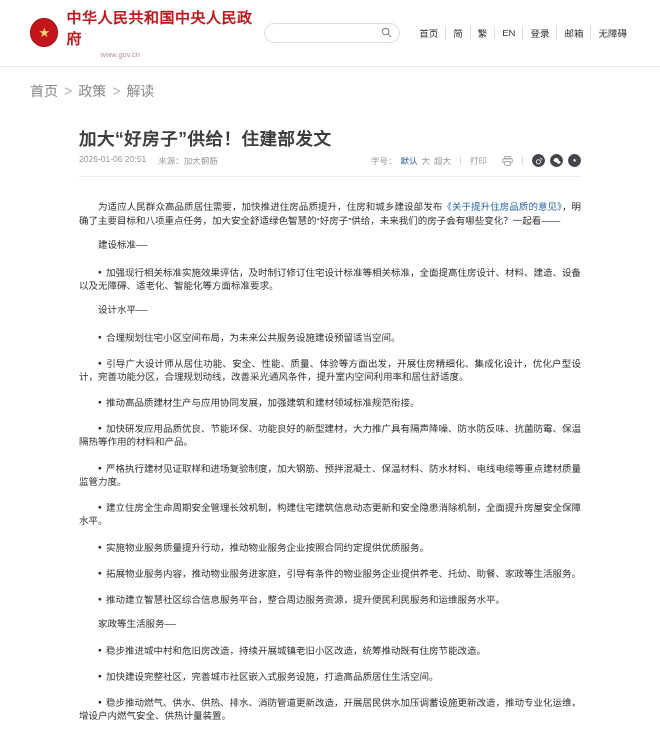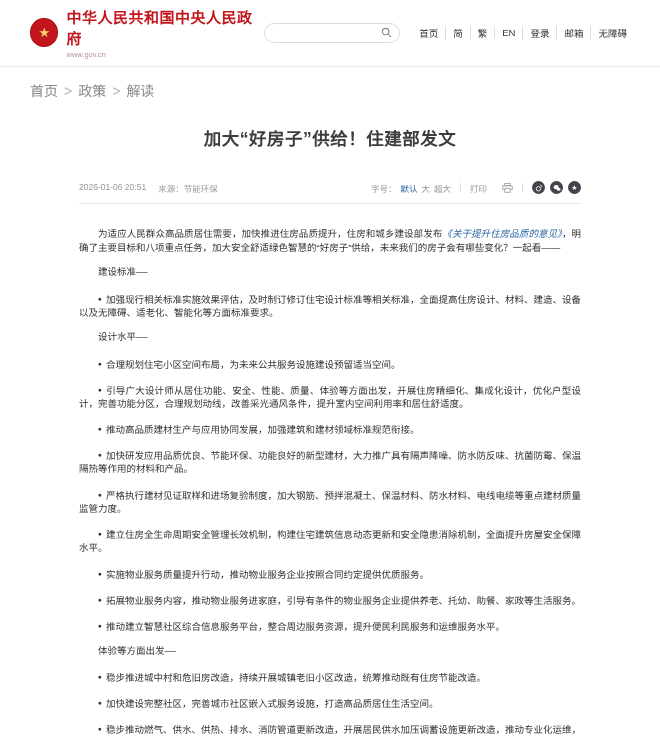--- a/index.html
+++ b/index.html
@@ -16,71 +16,71 @@
   }
   .logo { display:flex; align-items:center; gap:8px; cursor:pointer; }
   .emblem {
     width:27px; height:27px; border-radius:50%;
     background:#c3151c; border:1px solid #a81016;
     display:flex; align-items:center; justify-content:center;
     color:#f9d770; font-size:13px; line-height:1;
   }
   .site-text { display:flex; flex-direction:column; }
   .site-name { color:#c3151c; font-weight:bold; font-size:15px; letter-spacing:.5px; }
-  .site-url  { color:#bb8f8f; font-size:7.5px; margin-top:2px; }
+  .site-url  { color:#bb8f8f; font-size:7.5px; margin-top:2px;margin-left:34px; }
   .header-right { display:flex; align-items:center; gap:12px; }
   .search {
     width:120px; height:18px; border:1px solid #dcdcdc; border-radius:10px;
     display:flex; align-items:center; padding:0 7px; background:#fff;
   }
   .search input {
     border:none; outline:none; flex:1; min-width:0;
     font-size:9px; background:transparent; color:#555;
   }
   .search .mag { display:flex; cursor:pointer; }
   .nav { display:flex; align-items:center; font-size:9.5px; color:#333; }
   .nav .nav-link { padding:0 7px; border-left:1px solid #ddd; cursor:pointer; white-space:nowrap; }
   .nav .nav-link:first-child { border-left:none; }
   
   .breadcrumb { padding:13px 30px 0 30px; font-size:14px; color:#8a8a8a; }
   .breadcrumb .bc-item { cursor:pointer; }
   .breadcrumb .bc-sep { margin:0 6px; color:#b5b5b5; }
   
   .article { width:502px; margin:0 auto; }
   .title {
-    text-align:center; font-size:17.5px; font-weight:700; color:#3d3d3d;
-    margin:25px 0 31px 0; letter-spacing:.5px;
+    text-align:left; font-size:17.5px; font-weight:700; color:#3d3d3d;
+    margin:25px 0 4px 0; letter-spacing:.5px;
   }
   .meta {
-    display:flex; justify-content:space-between; align-items:center;
+    display:flex; justify-content:space-between; 
     font-size:8.5px; color:#999; padding-bottom:9px;
     border-bottom:1px solid #ececec;
   }
   .meta-left { display:flex; gap:12px; }
-  .meta-right { display:flex; align-items:center; }
+  .meta-right { display:flex; align-items:center;font-family:Liberation Mono, monospace; }
   .fs-label { color:#999; }
   .fs-option { margin-left:4px; cursor:pointer; color:#999;margin-top:36px; }
   .fs-option.active { color:#2d66a5; }
   .v-div { width:1px; height:9px; background:#ddd; margin:0 9px; }
   .print { display:flex; align-items:center; gap:15px; cursor:pointer; color:#999; }
   .share-group { display:flex; gap:5px; }
   .share-circle {
     width:13px; height:13px; border-radius:50%; background:#43434b;
     display:flex; align-items:center; justify-content:center;
     color:#fff; font-size:7px; line-height:1; cursor:pointer;
   }
   
   .article-body { padding:23px 0 30px 0; }
   .para {
     font-size:9.5px; line-height:13.5px; margin:0 0 12px 0;
     text-indent:2em; color:#333; text-align:justify;
   }
   .para.section { color:#333;font-family:Liberation Mono, monospace; }
   .bullet-dot { font-size:6.5px; vertical-align:1.5px; margin-right:4px; }
-  .doclink { color:#2d66a5; text-decoration:none; cursor:pointer;font-style:italic; }
+  .doclink { color:#2d66a5; text-decoration:none; cursor:pointer; }
 </style>
 </head>
 <body>
 
 <div class="header">
   <div class="logo">
     <span class="emblem">★</span>
     <span class="site-text">
       <span class="site-name">中华人民共和国中央人民政府</span>
       <span class="site-url">www.gov.cn</span>
@@ -109,21 +109,21 @@
 </div>
 
 <div class="breadcrumb"><span class="bc-item">首页</span><span class="bc-sep">&gt;</span><span class="bc-item">政策</span><span class="bc-sep">&gt;</span><span class="bc-item">解读</span></div>
 
 <div class="article">
   <h1 class="title">加大“好房子”供给！住建部发文</h1>
 
   <div class="meta">
     <div class="meta-left">
       <span>2026-01-06 20:51</span>
-      <span>来源：节能环保</span>
+      <span>来源：加大钢筋</span>
     </div>
     <div class="meta-right">
       <span class="fs-label">字号：</span>
       <span id="fs-options"><span class="fs-option active">默认</span><span class="fs-option">大</span><span class="fs-option">超大</span></span>
       <span class="v-div"></span>
       <span class="print">
         <span>打印</span>
         <svg width="11" height="10" viewBox="0 0 12 11">
           <rect x="3" y="0.5" width="6" height="2.5" fill="none" stroke="#999" stroke-width="0.9"></rect>
           <rect x="0.8" y="3.2" width="10.4" height="4" fill="none" stroke="#999" stroke-width="0.9"></rect>
@@ -156,18 +156,18 @@
       <p class="para section">设计水平——</p>
       <p class="para bullet"><span class="bullet-dot">●</span>合理规划住宅小区空间布局，为未来公共服务设施建设预留适当空间。</p>
       <p class="para bullet"><span class="bullet-dot">●</span>引导广大设计师从居住功能、安全、性能、质量、体验等方面出发，开展住房精细化、集成化设计，优化户型设计，完善功能分区，合理规划动线，改善采光通风条件，提升室内空间利用率和居住舒适度。</p>
       <p class="para bullet"><span class="bullet-dot">●</span>推动高品质建材生产与应用协同发展，加强建筑和建材领域标准规范衔接。</p>
       <p class="para bullet"><span class="bullet-dot">●</span>加快研发应用品质优良、节能环保、功能良好的新型建材，大力推广具有隔声降噪、防水防反味、抗菌防霉、保温隔热等作用的材料和产品。</p>
       <p class="para bullet"><span class="bullet-dot">●</span>严格执行建材见证取样和进场复验制度，加大钢筋、预拌混凝土、保温材料、防水材料、电线电缆等重点建材质量监管力度。</p>
       <p class="para bullet"><span class="bullet-dot">●</span>建立住房全生命周期安全管理长效机制，构建住宅建筑信息动态更新和安全隐患消除机制，全面提升房屋安全保障水平。</p>
       <p class="para bullet"><span class="bullet-dot">●</span>实施物业服务质量提升行动，推动物业服务企业按照合同约定提供优质服务。</p>
       <p class="para bullet"><span class="bullet-dot">●</span>拓展物业服务内容，推动物业服务进家庭，引导有条件的物业服务企业提供养老、托幼、助餐、家政等生活服务。</p>
       <p class="para bullet"><span class="bullet-dot">●</span>推动建立智慧社区综合信息服务平台，整合周边服务资源，提升便民利民服务和运维服务水平。</p>
-      <p class="para section">体验等方面出发——</p>
+      <p class="para section">家政等生活服务——</p>
       <p class="para bullet"><span class="bullet-dot">●</span>稳步推进城中村和危旧房改造，持续开展城镇老旧小区改造，统筹推动既有住房节能改造。</p>
       <p class="para bullet"><span class="bullet-dot">●</span>加快建设完整社区，完善城市社区嵌入式服务设施，打造高品质居住生活空间。</p>
       <p class="para bullet"><span class="bullet-dot">●</span>稳步推动燃气、供水、供热、排水、消防管道更新改造，开展居民供水加压调蓄设施更新改造，推动专业化运维，增设户内燃气安全、供热计量装置。</p>
     </div>
 </div>
 
 </body></html>

